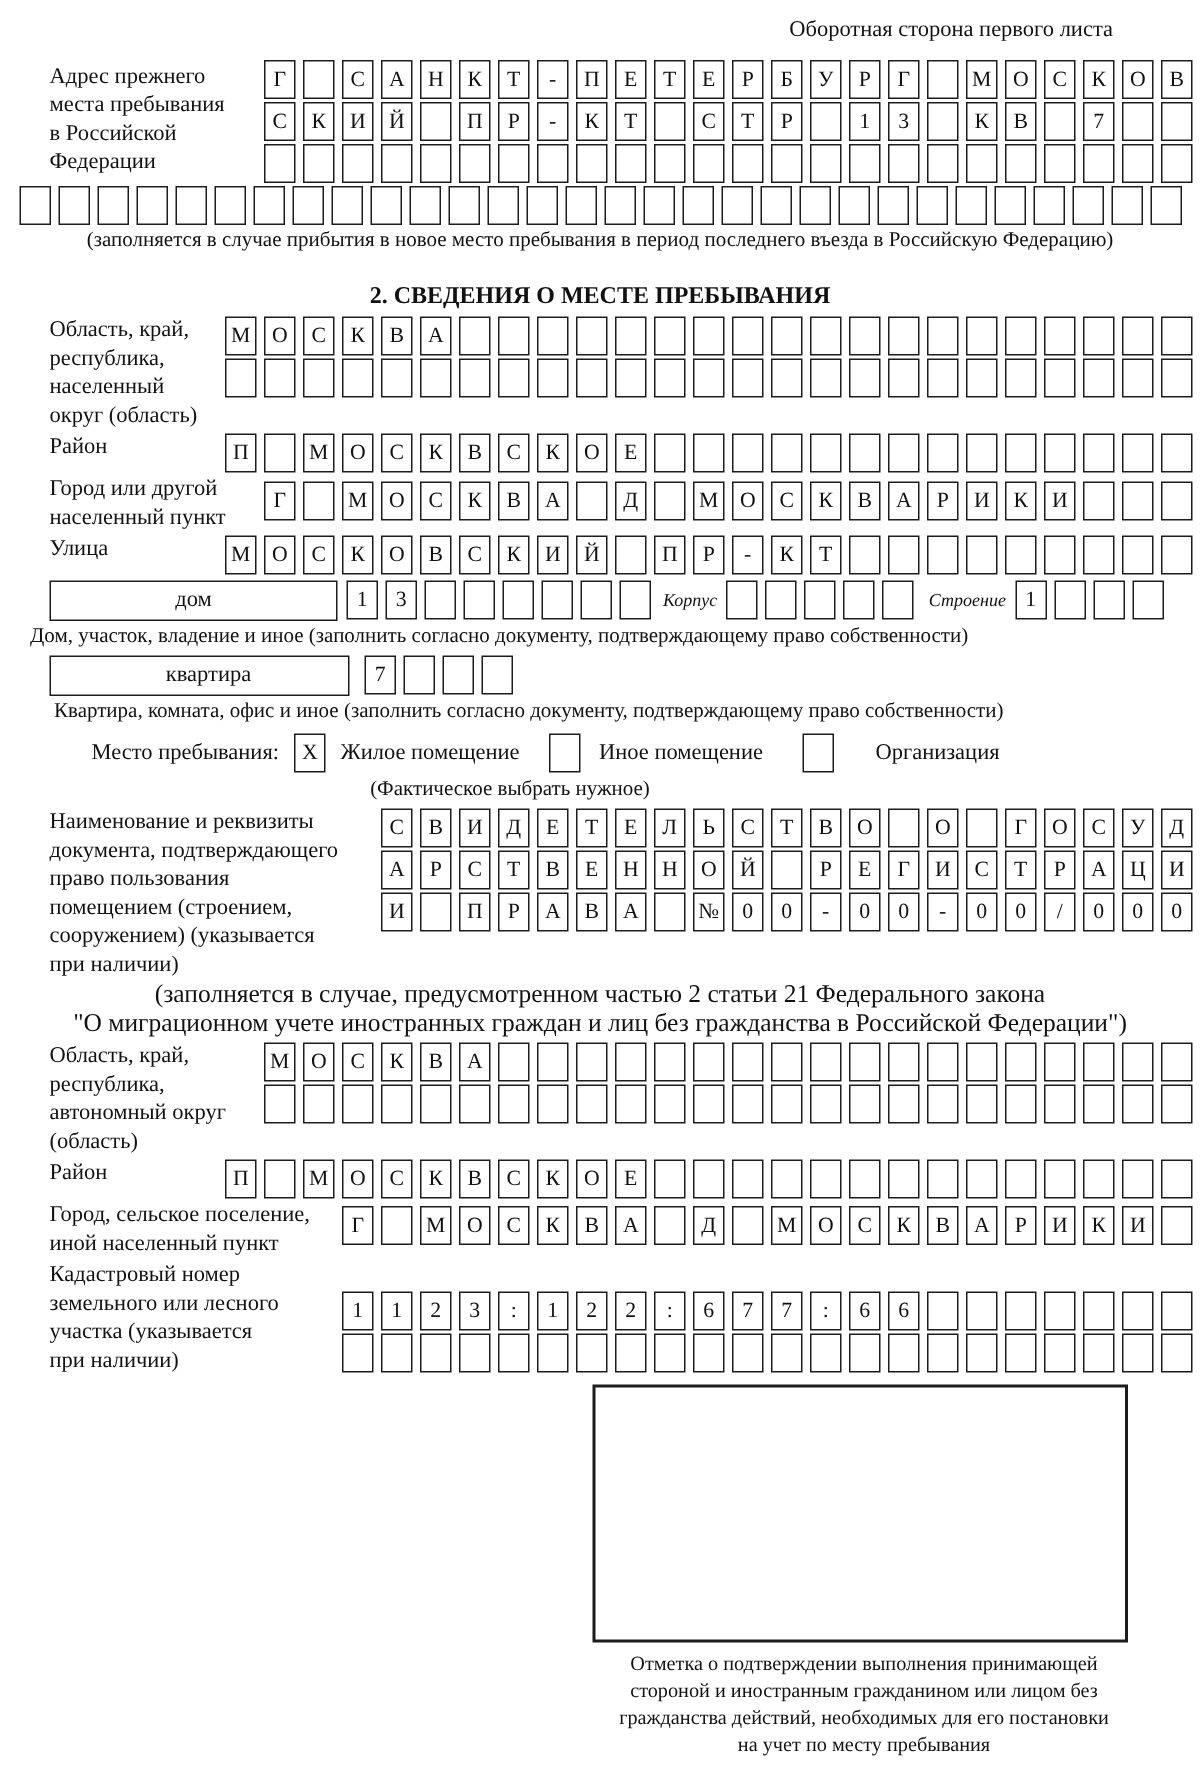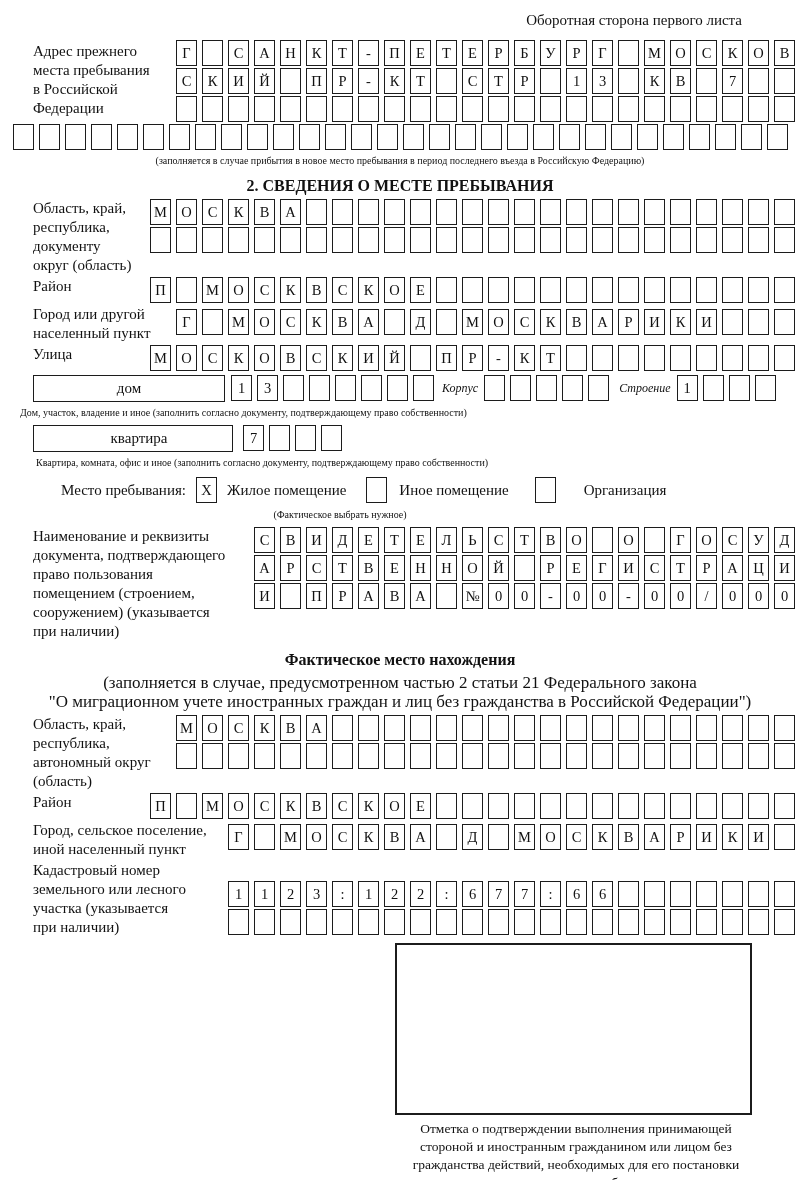--- a/index.html
+++ b/index.html
@@ -13,35 +13,35 @@
   
   .boxrow{display:flex;gap:5px;height:26px;}
   .cbox{
     width:21px;height:26px;border:1.5px solid #1c1c1c;box-sizing:border-box;
     display:flex;align-items:center;justify-content:center;
     font-size:14.5px;line-height:1;flex:0 0 auto;background:#fff;
   }
   .rows{display:flex;flex-direction:column;gap:2px;}
   .lbl{font-size:15px;line-height:19px;}
   .flexrow{display:flex;align-items:flex-start;padding-left:33px;}
-  .note{font-size:10px;line-height:17px;}
+  .note{font-size:14px;line-height:17px;}
   .center{text-align:center;}
   .bold{font-weight:bold;}
   .label-box{
     border:1.5px solid #1c1c1c;height:27px;box-sizing:border-box;
     display:flex;align-items:center;justify-content:center;font-size:15px;flex:0 0 auto;background:#fff;
   }
   
   .w-addr{width:143px;flex:0 0 auto;}
   .w-117{width:117px;flex:0 0 auto;}
   .w-143{width:143px;flex:0 0 auto;}
   .w-195{width:195px;flex:0 0 auto;}
   .w-221{width:221px;flex:0 0 auto;}
   .mt2{margin-top:2px;} .mt4{margin-top:4px;} .mt6{margin-top:6px;margin-left:28px;} .mt8{margin-top:8px;}
-  .sec-title{font-size:16px;margin-top:8px;height:22px;}
+  .sec-title{font-size:16px;margin-top:20px;height:22px;}
   .inline-lbl{font-size:12px;line-height:27px;white-space:nowrap;font-style:italic;}
   .stamp-box{
     width:357px;height:172px;border:2px solid #1c1c1c;box-sizing:border-box;
     margin:6px 0 0 395px;background:#fff;
   }
   .stamp-caption{width:400px;margin-left:376px;margin-top:5px;font-size:13.5px;line-height:18px;}
   .fed-note{font-size:17px;line-height:19px;}
 </style>
 </head>
 <body>
@@ -171,21 +171,21 @@
       <span class="cbox"></span>
     </div>
   <div class="note center mt2">(заполняется в случае прибытия в новое место пребывания в период последнего въезда в Российскую Федерацию)</div>
 
   <div class="sec-title center bold">2. СВЕДЕНИЯ О МЕСТЕ ПРЕБЫВАНИЯ</div>
 
   <div class="flexrow">
     <div class="w-117 lbl">
       <div>Область, край,</div>
       <div>республика,</div>
-      <div>документу</div>
+      <div>населенный</div>
       <div>округ (область)</div>
     </div>
     <div class="rows">
       <div class="boxrow">
           <span class="cbox">М</span>
           <span class="cbox">О</span>
           <span class="cbox">С</span>
           <span class="cbox">К</span>
           <span class="cbox">В</span>
           <span class="cbox">А</span>
@@ -461,21 +461,20 @@
           <span class="cbox">0</span>
           <span class="cbox">0</span>
           <span class="cbox">/</span>
           <span class="cbox">0</span>
           <span class="cbox">0</span>
           <span class="cbox">0</span>
         </div>
     </div>
   </div>
 
-  <div class="sec-title center bold" style="margin-top:10px;">Фактическое место нахождения</div>
   <div class="fed-note center">
     <div>(заполняется в случае, предусмотренном частью 2 статьи 21 Федерального закона</div>
     <div>"О миграционном учете иностранных граждан и лиц без гражданства в Российской Федерации")</div>
   </div>
 
   <div class="flexrow mt4">
     <div class="w-143 lbl">
       <div>Область, край,</div>
       <div>республика,</div>
       <div>автономный округ</div>

